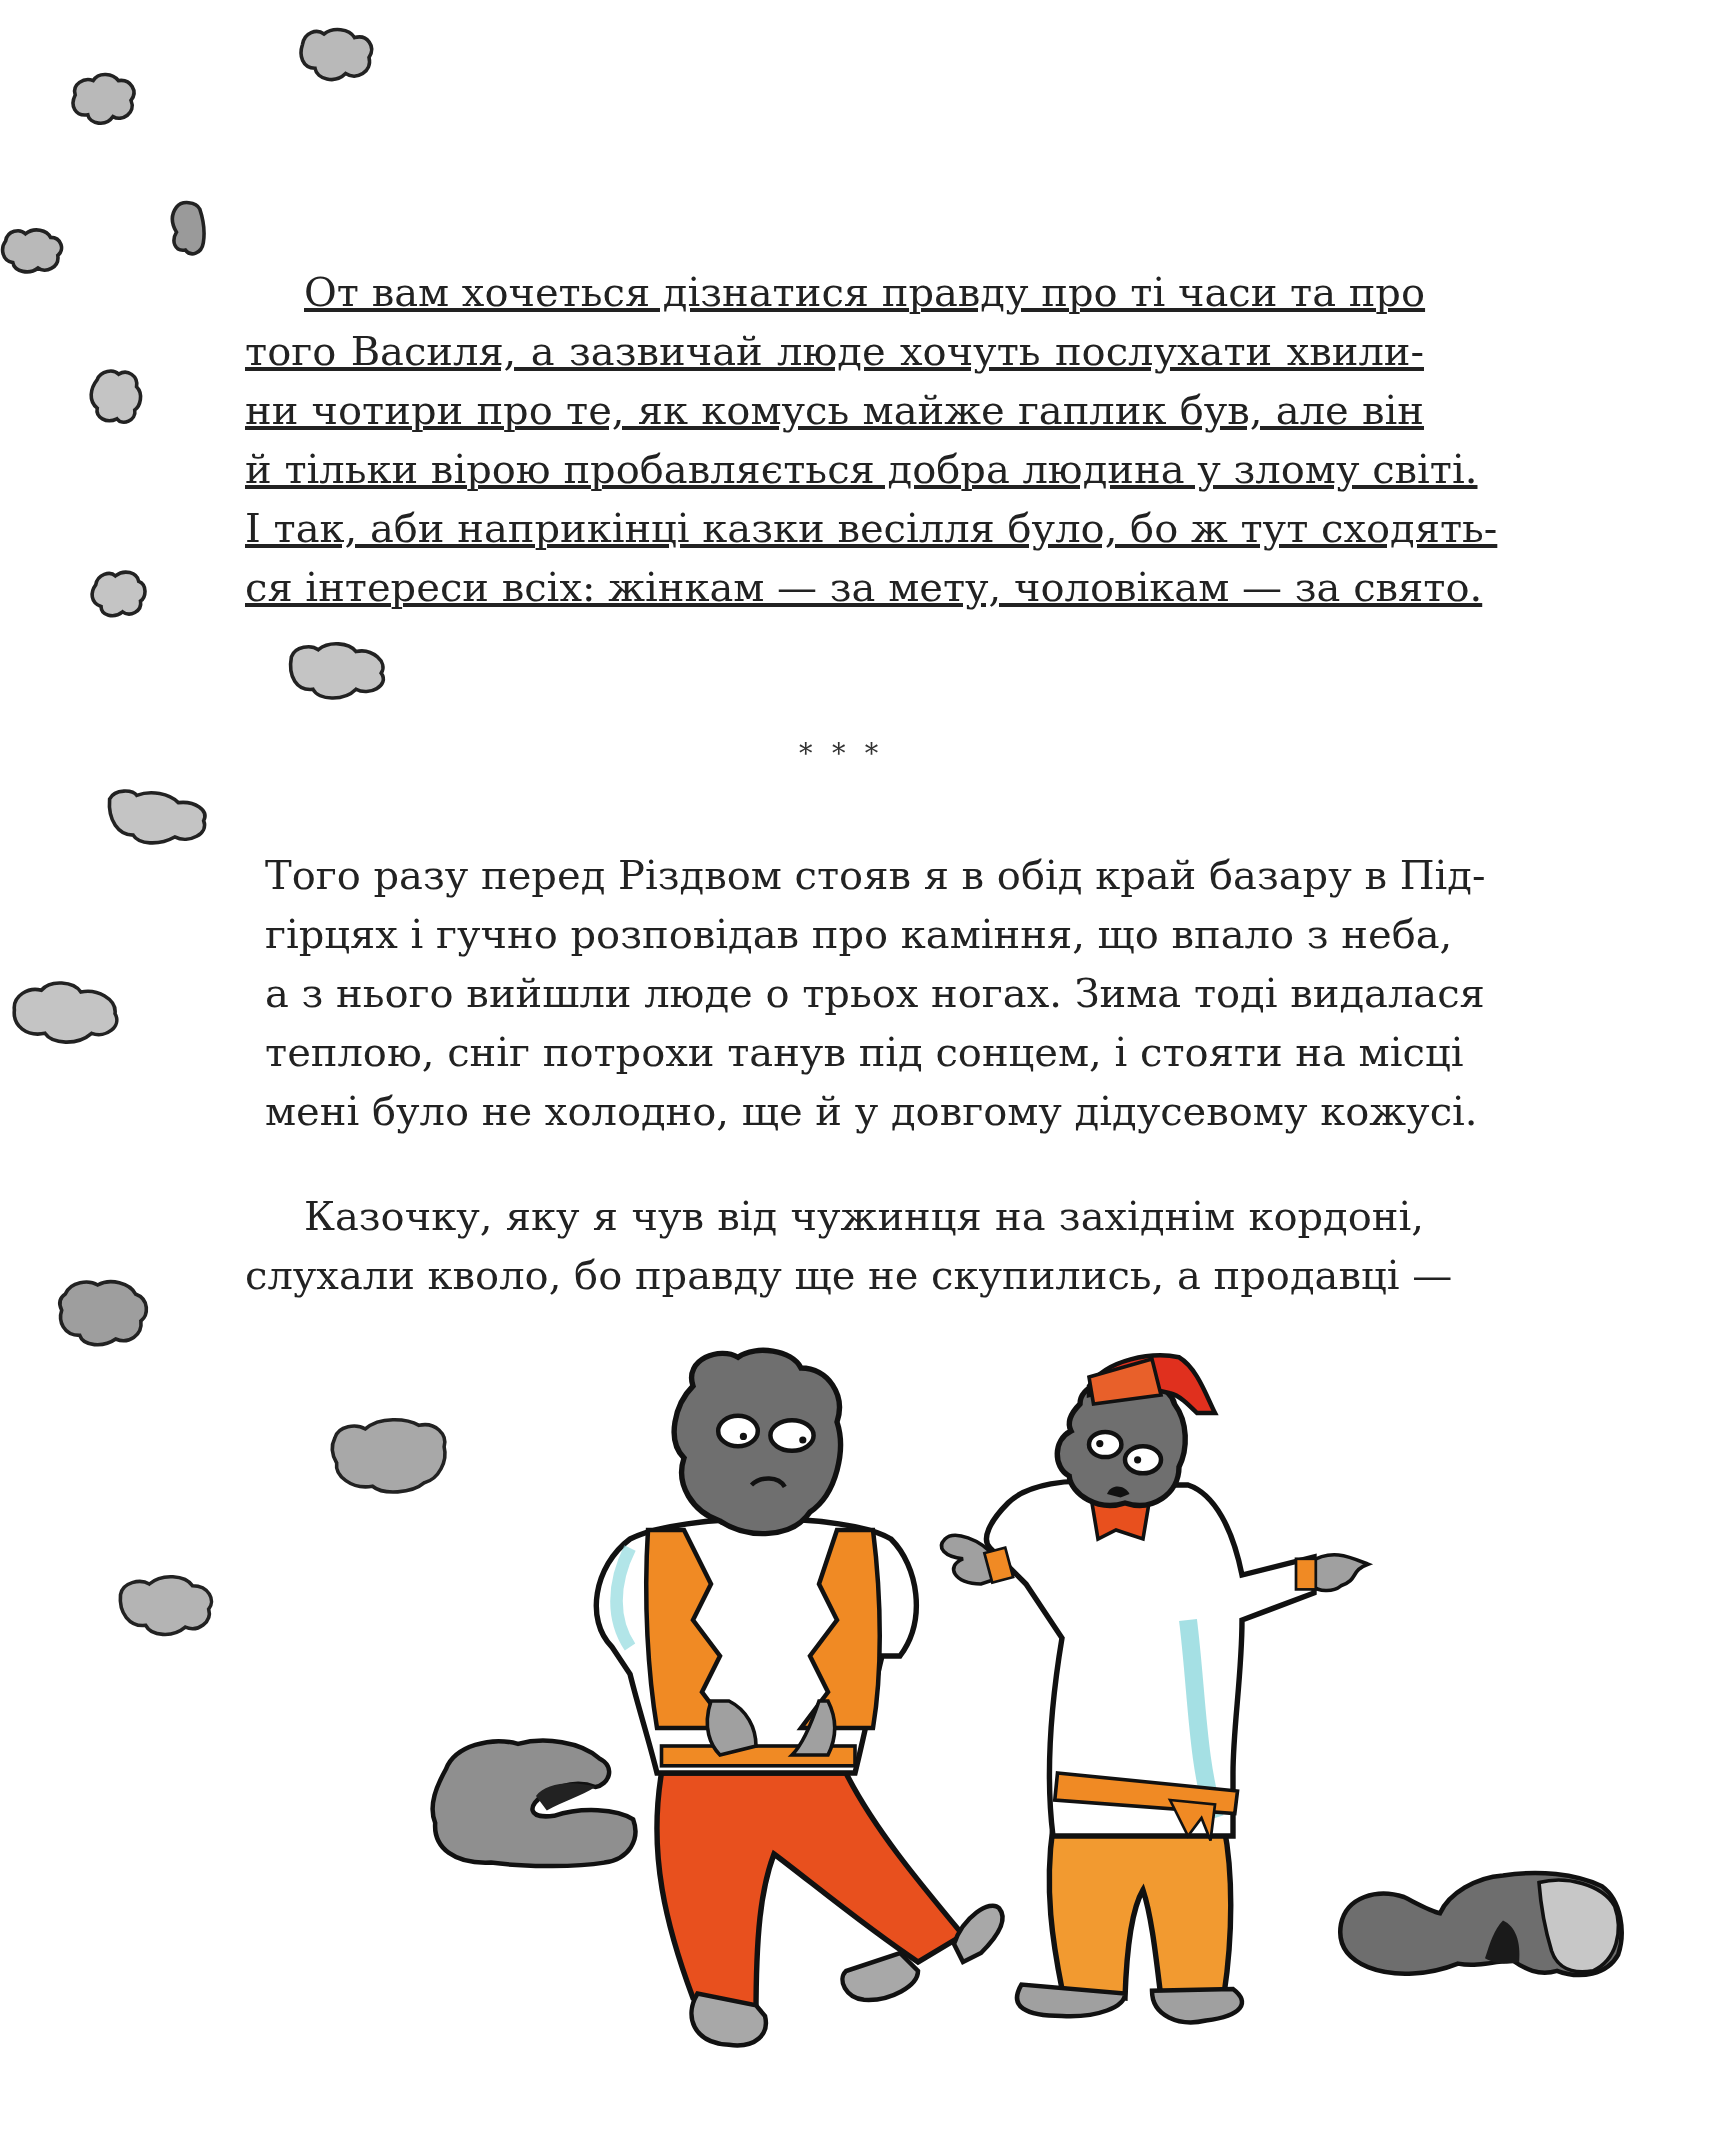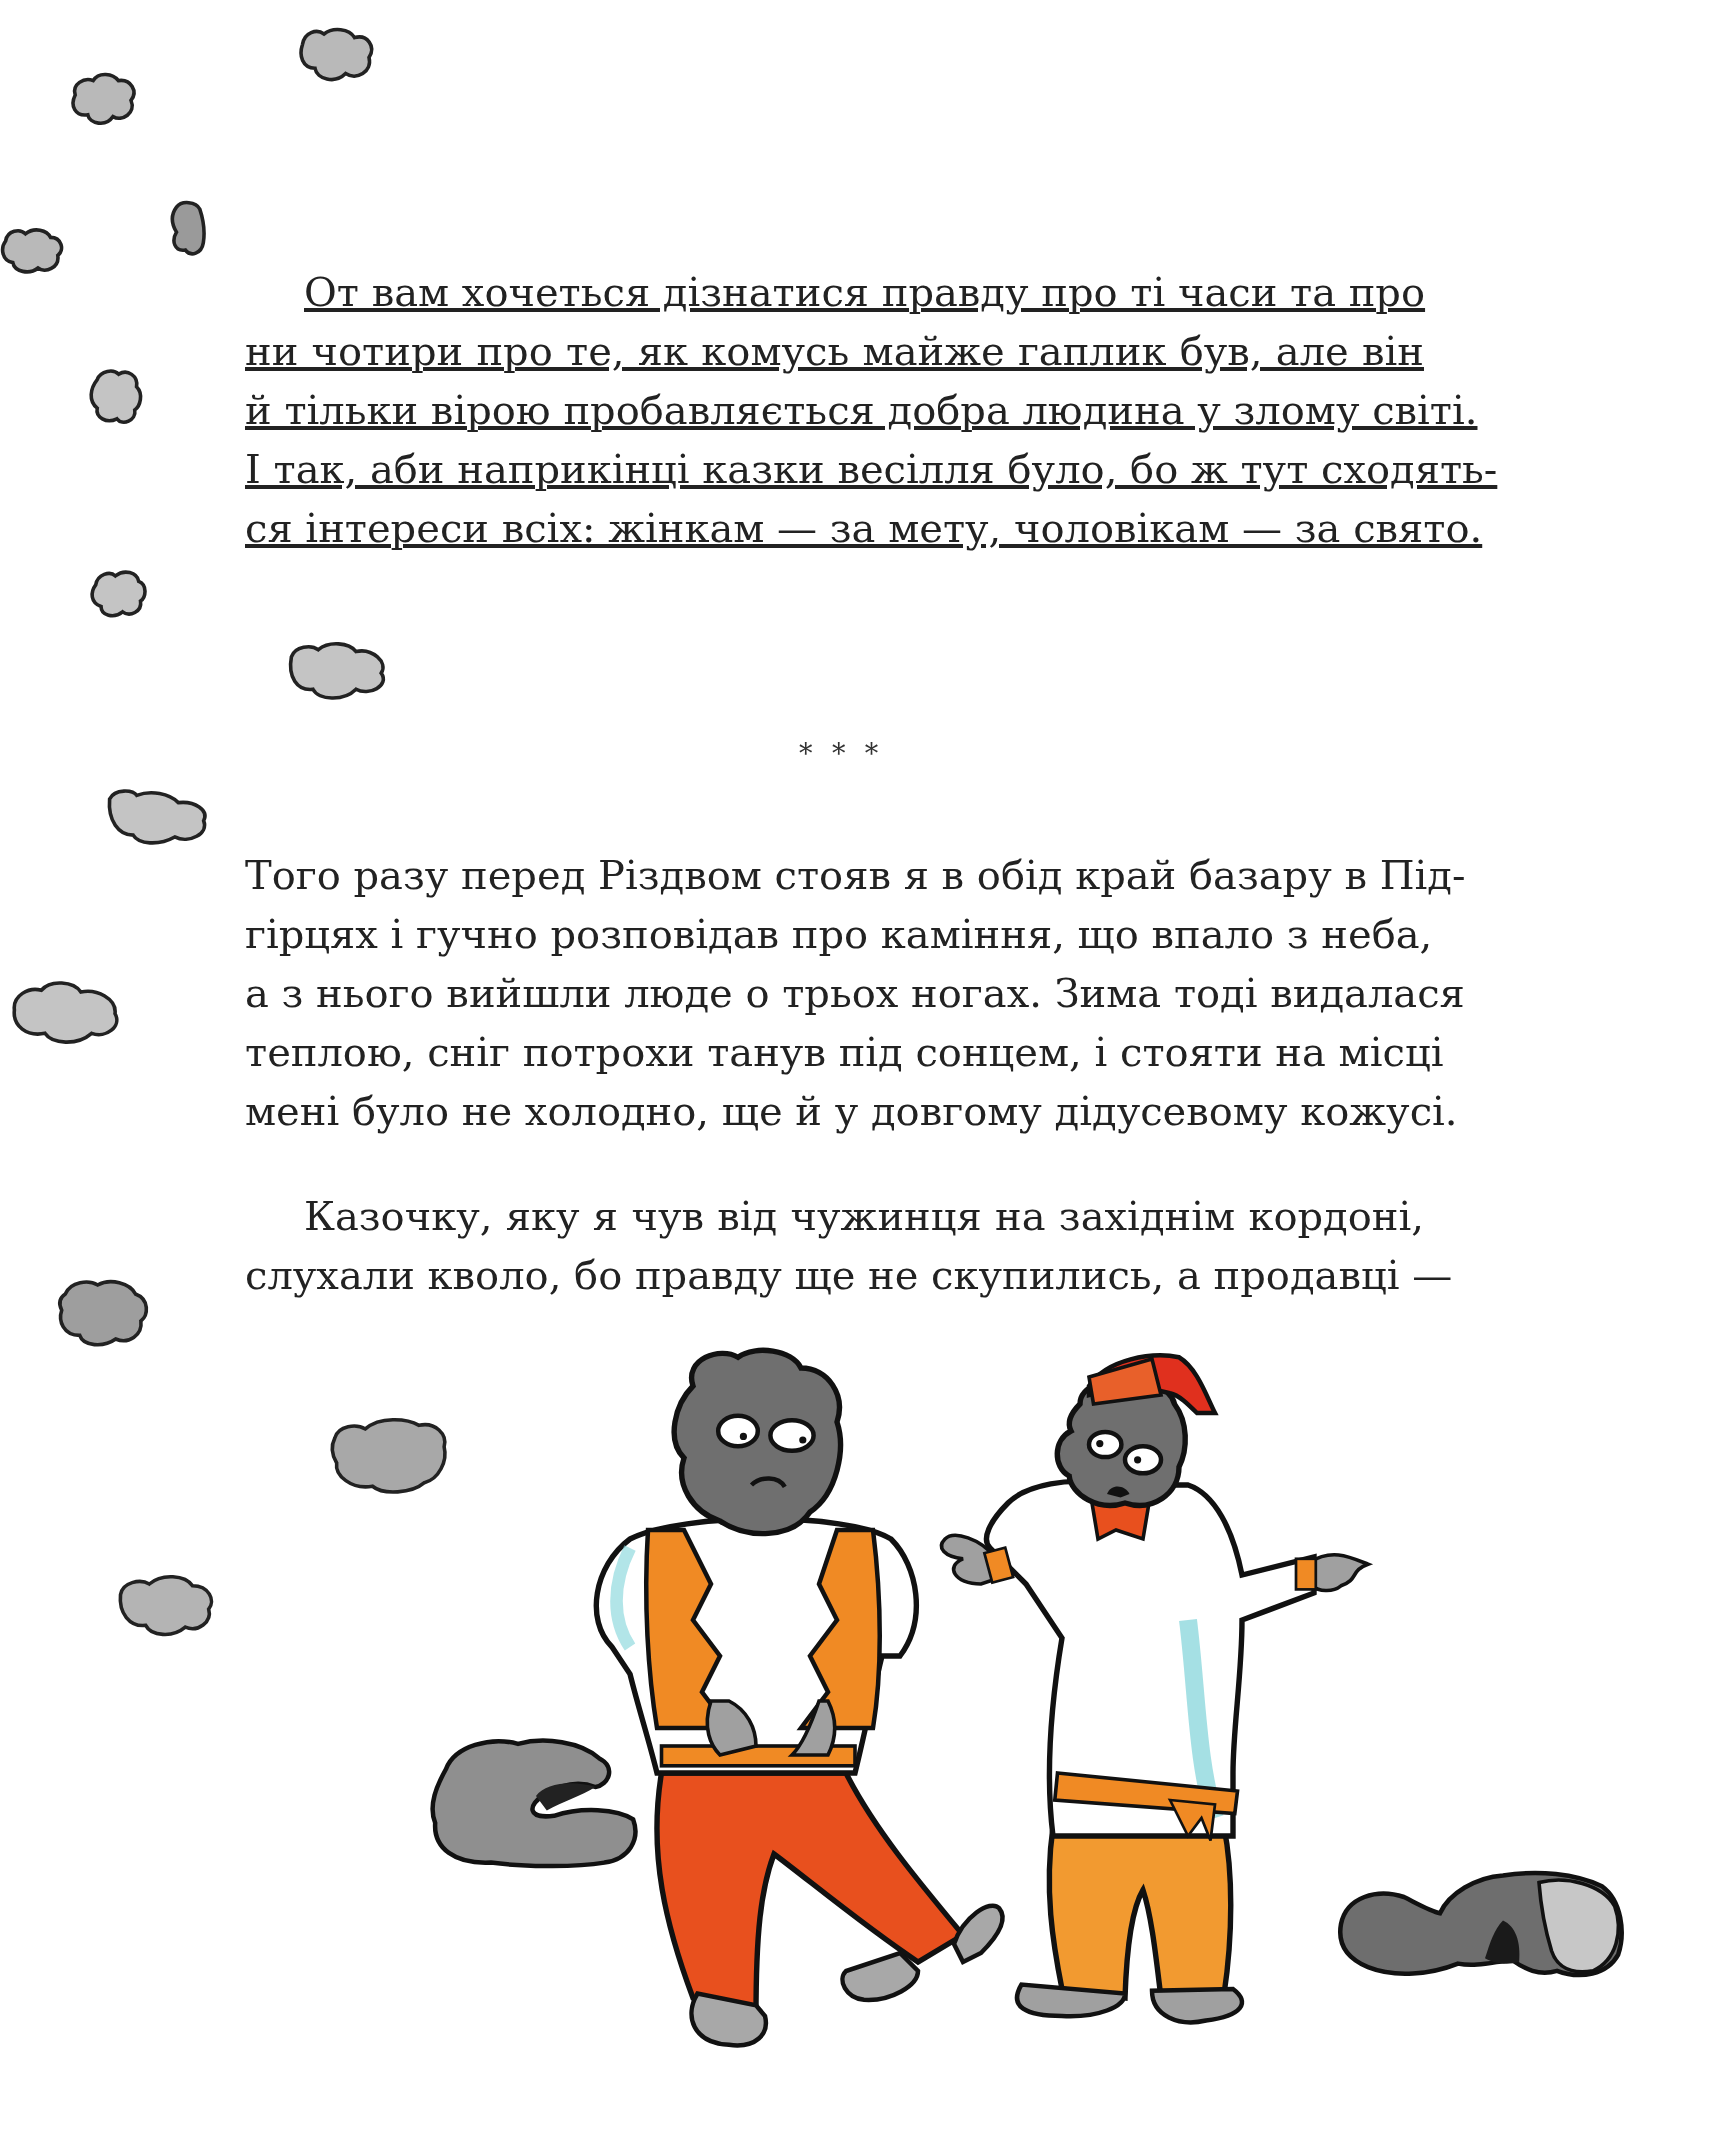--- a/index.html
+++ b/index.html
@@ -128,31 +128,32 @@
     <path d="M130,30 L200,10 L210,50 L135,60Z" fill="#e8602a" stroke="#111" stroke-width="4"></path>
     <ellipse cx="148" cy="105" rx="18" ry="14" fill="#fff" stroke="#111" stroke-width="5"></ellipse>
     <ellipse cx="190" cy="122" rx="20" ry="15" fill="#fff" stroke="#111" stroke-width="5"></ellipse>
     <circle cx="142" cy="104" r="4" fill="#111"></circle>
     <circle cx="184" cy="122" r="4" fill="#111"></circle>
     <path d="M150,160 C155,148 170,150 175,160 L165,164Z" fill="#111"></path>
   </svg>
 
   <div class="text-block" style="top:263px;text-decoration:underline;">
     <span class="line indent">От вам хочеться дізнатися правду про ті часи та про</span>
+    <span class="line">того Василя, а зазвичай люде хочуть послухати хвили-</span>
     <span class="line">ни чотири про те, як комусь майже гаплик був, але він</span>
     <span class="line">й тільки вірою пробавляється добра людина у злому світі.</span>
     <span class="line">І так, аби наприкінці казки весілля було, бо ж тут сходять-</span>
     <span class="line last">ся інтереси всіх: жінкам — за мету, чоловікам — за свято.</span>
   </div>
 
   <div class="separator">
     <span class="sep-inner">* * *</span>
   </div>
 
-  <div class="text-block" style="top:846px;">
+  <div class="text-block" style="top:846px;margin-left:20px;">
     <span class="line">Того разу перед Різдвом стояв я в обід край базару в Під-</span>
     <span class="line">гірцях і гучно розповідав про каміння, що впало з неба,</span>
     <span class="line">а з нього вийшли люде о трьох ногах. Зима тоді видалася</span>
     <span class="line">теплою, сніг потрохи танув під сонцем, і стояти на місці</span>
     <span class="line last">мені було не холодно, ще й у довгому дідусевому кожусі.</span>
   </div>
 
   <div class="text-block" style="top:1139px;margin-top:48px;">
     <span class="line indent">Казочку, яку я чув від чужинця на західнім кордоні,</span>
     <span class="line">слухали кволо, бо правду ще не скупились, а продавці —</span>

